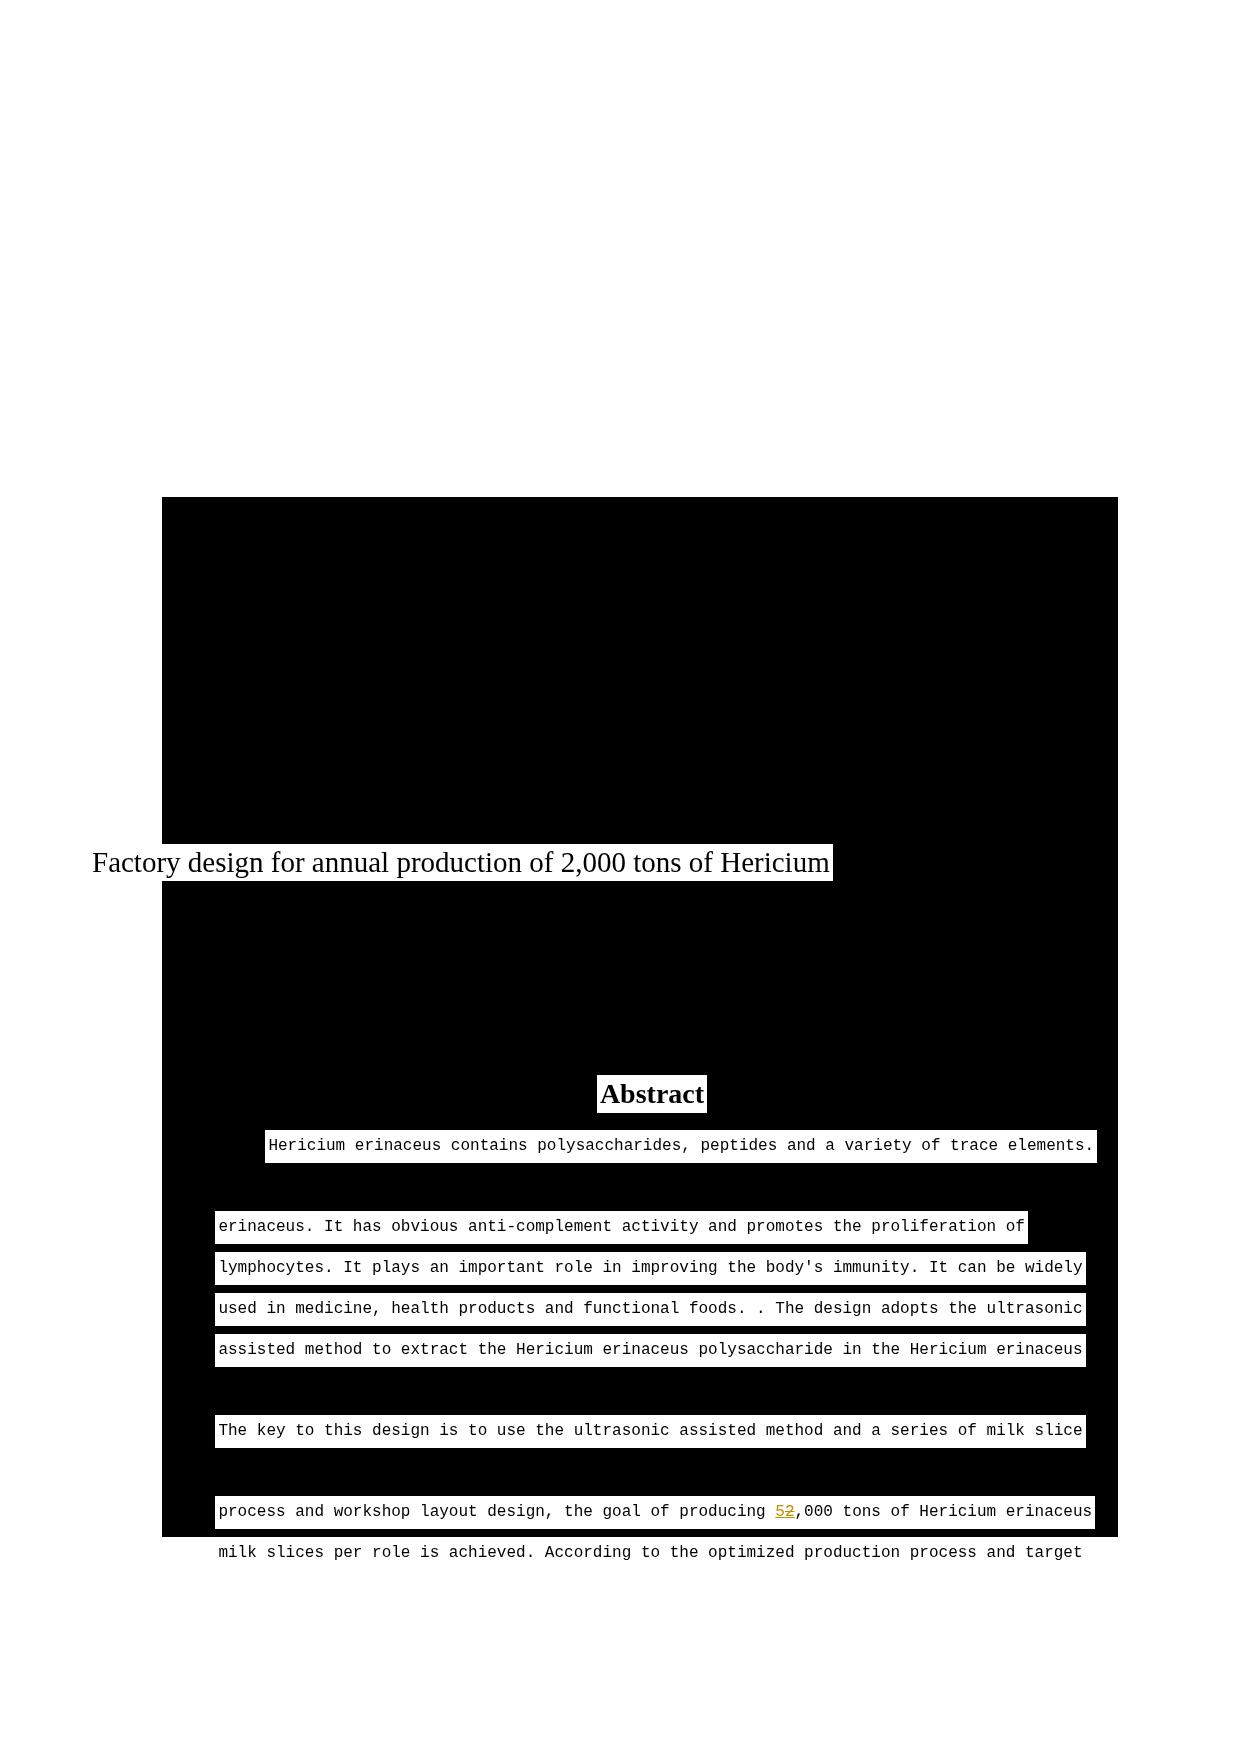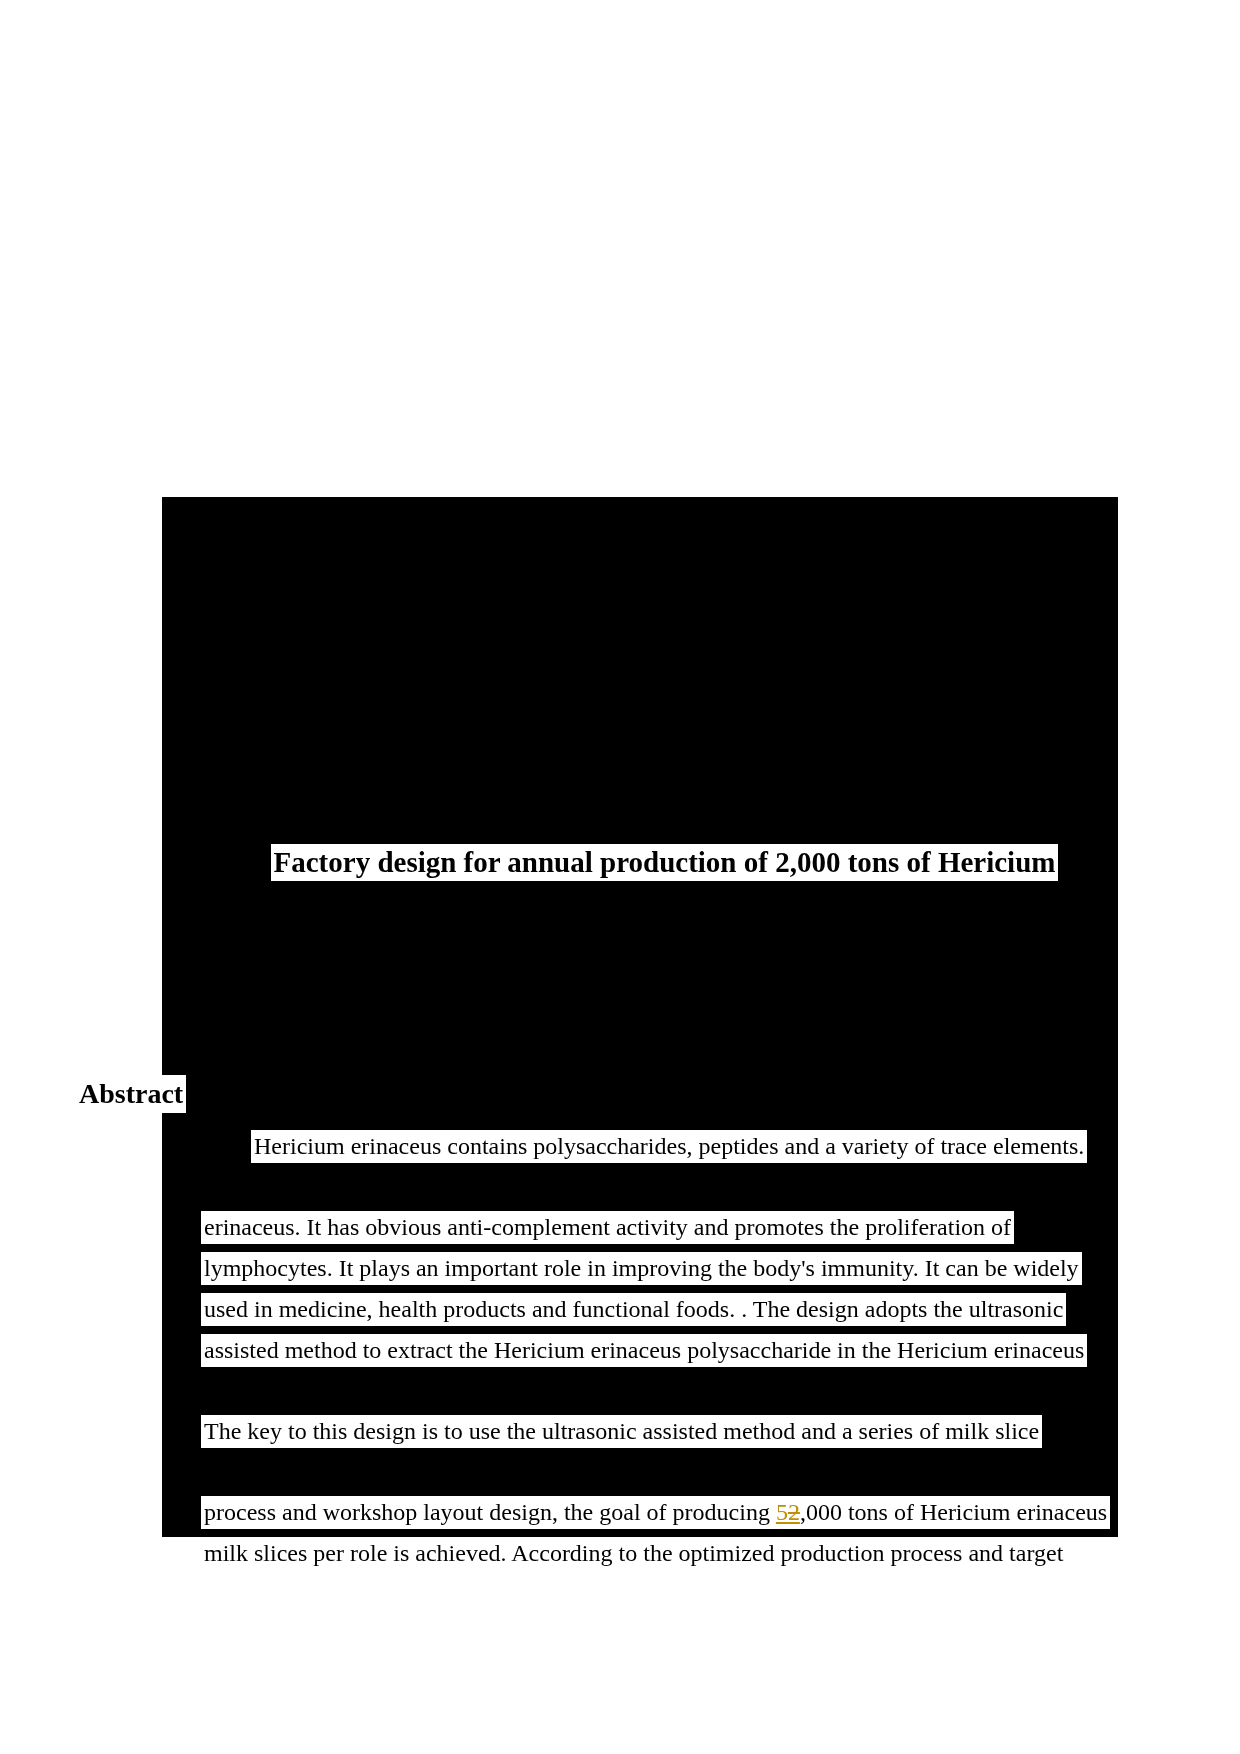--- a/index.html
+++ b/index.html
@@ -26,36 +26,37 @@
     color: #000000;
   }
   .hl {
     background: #ffffff;
     padding: 0 3px;
     display: inline-block;
   }
   .title-line {
     left: 60px;
     width: 1180px;
-    text-align: center;
-    font-weight: bold;
+    font-weight: normal;
     font-size: 29px;
     line-height: 37px;
   }
   .abstract-heading-line {
     left: 48px;
     width: 1180px;
+    text-align: center;
     font-weight: bold;
     font-size: 28px;
     line-height: 38px;
   }
   .body-line {
     left: 177px;
-    font-size: 24px;
+    font-size: 16px;
     line-height: 33px;
+    font-family: Liberation Mono, monospace;
   }
   .body-line.indented { left: 227px; }
   .tc-ins {
     color: #BF8F00;
     text-decoration: underline;
   }
   .tc-del {
     color: #BF8F00;
     text-decoration: underline line-through;
   }

